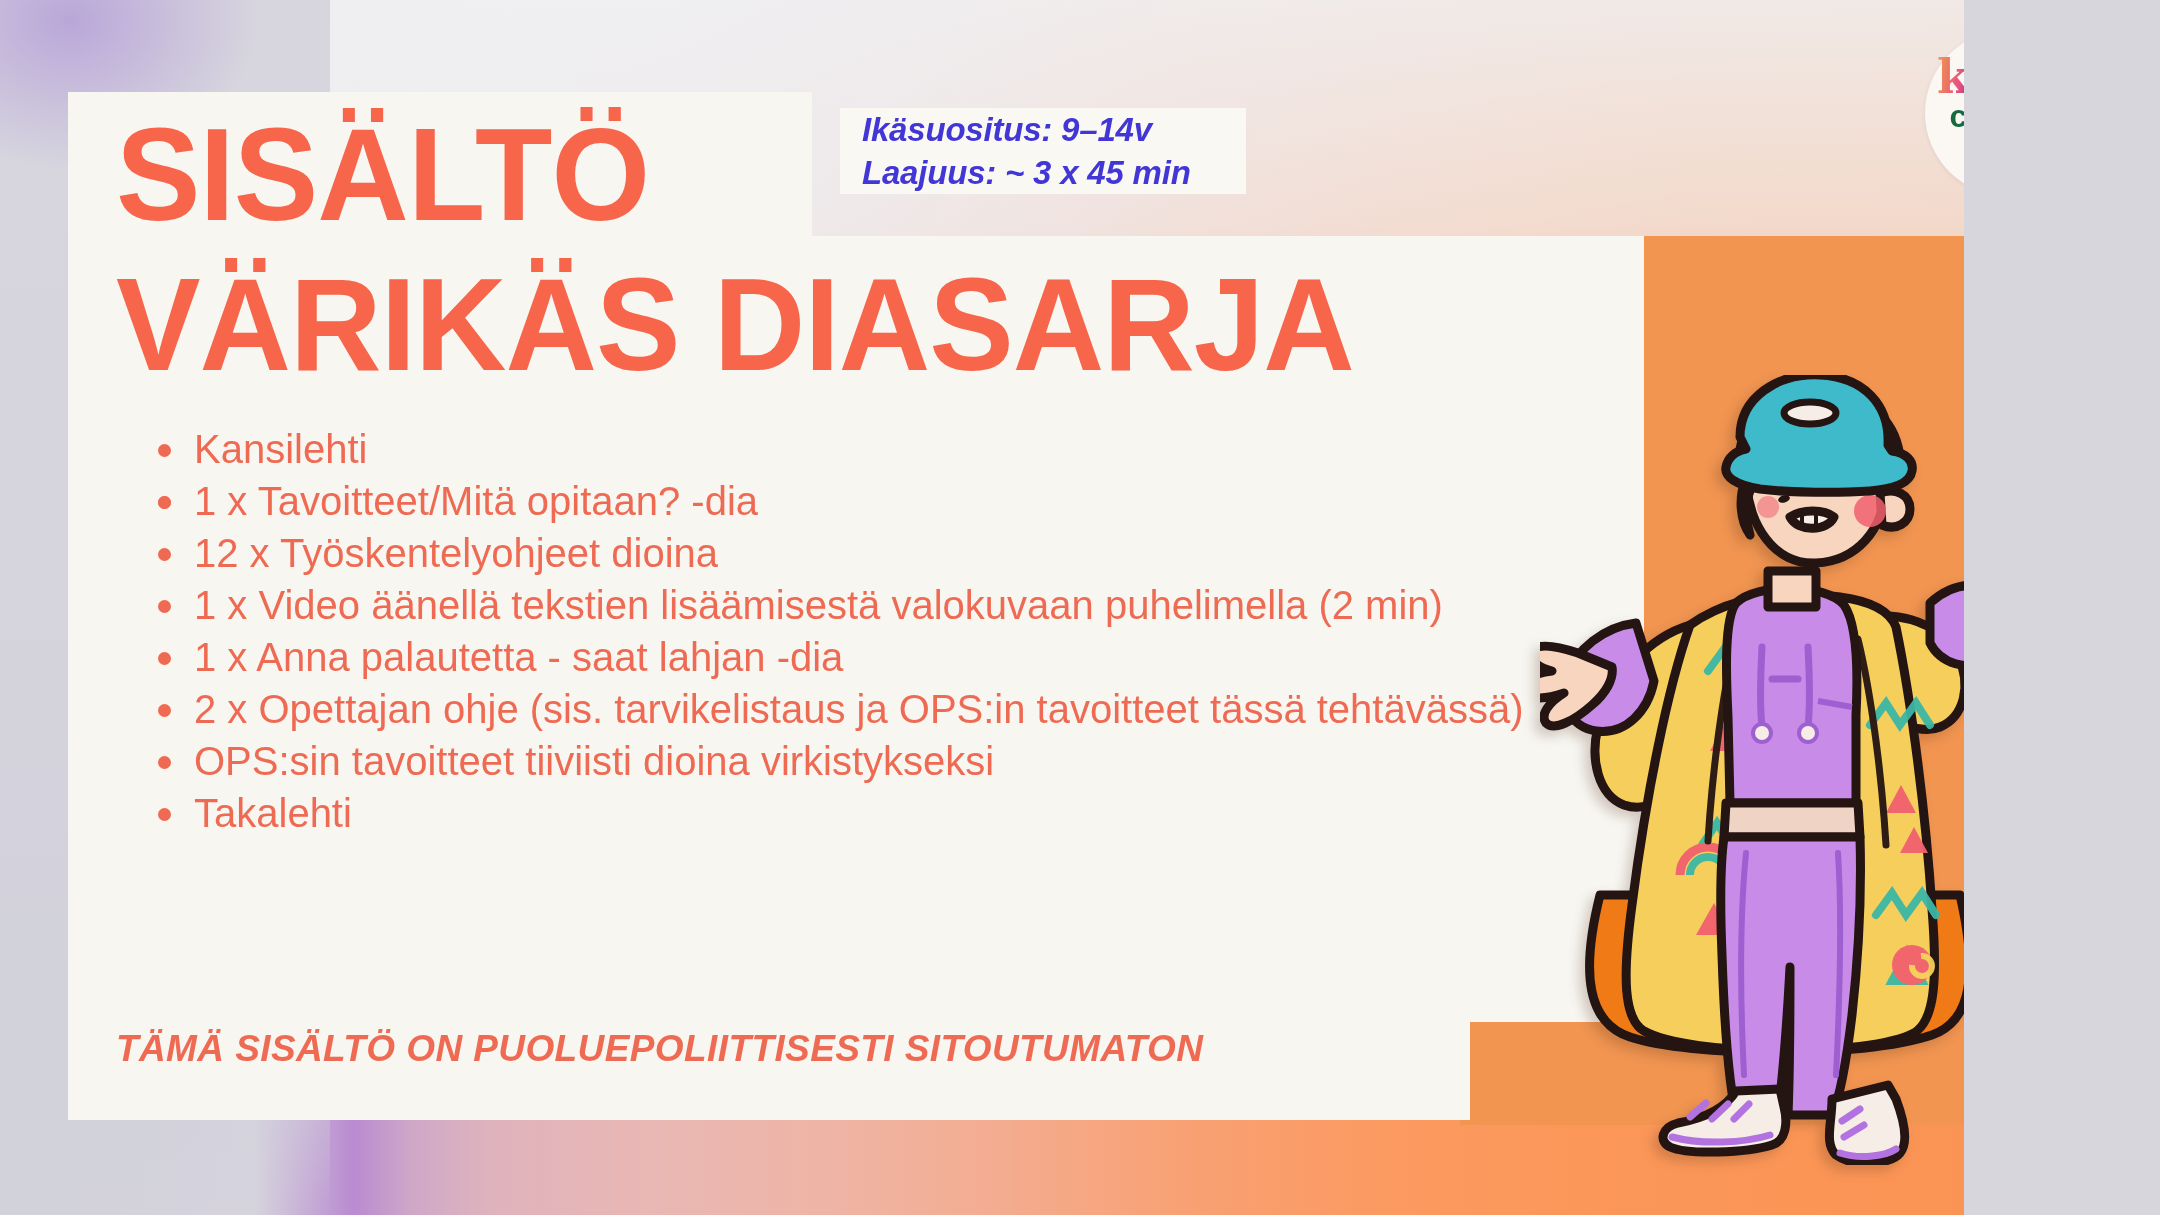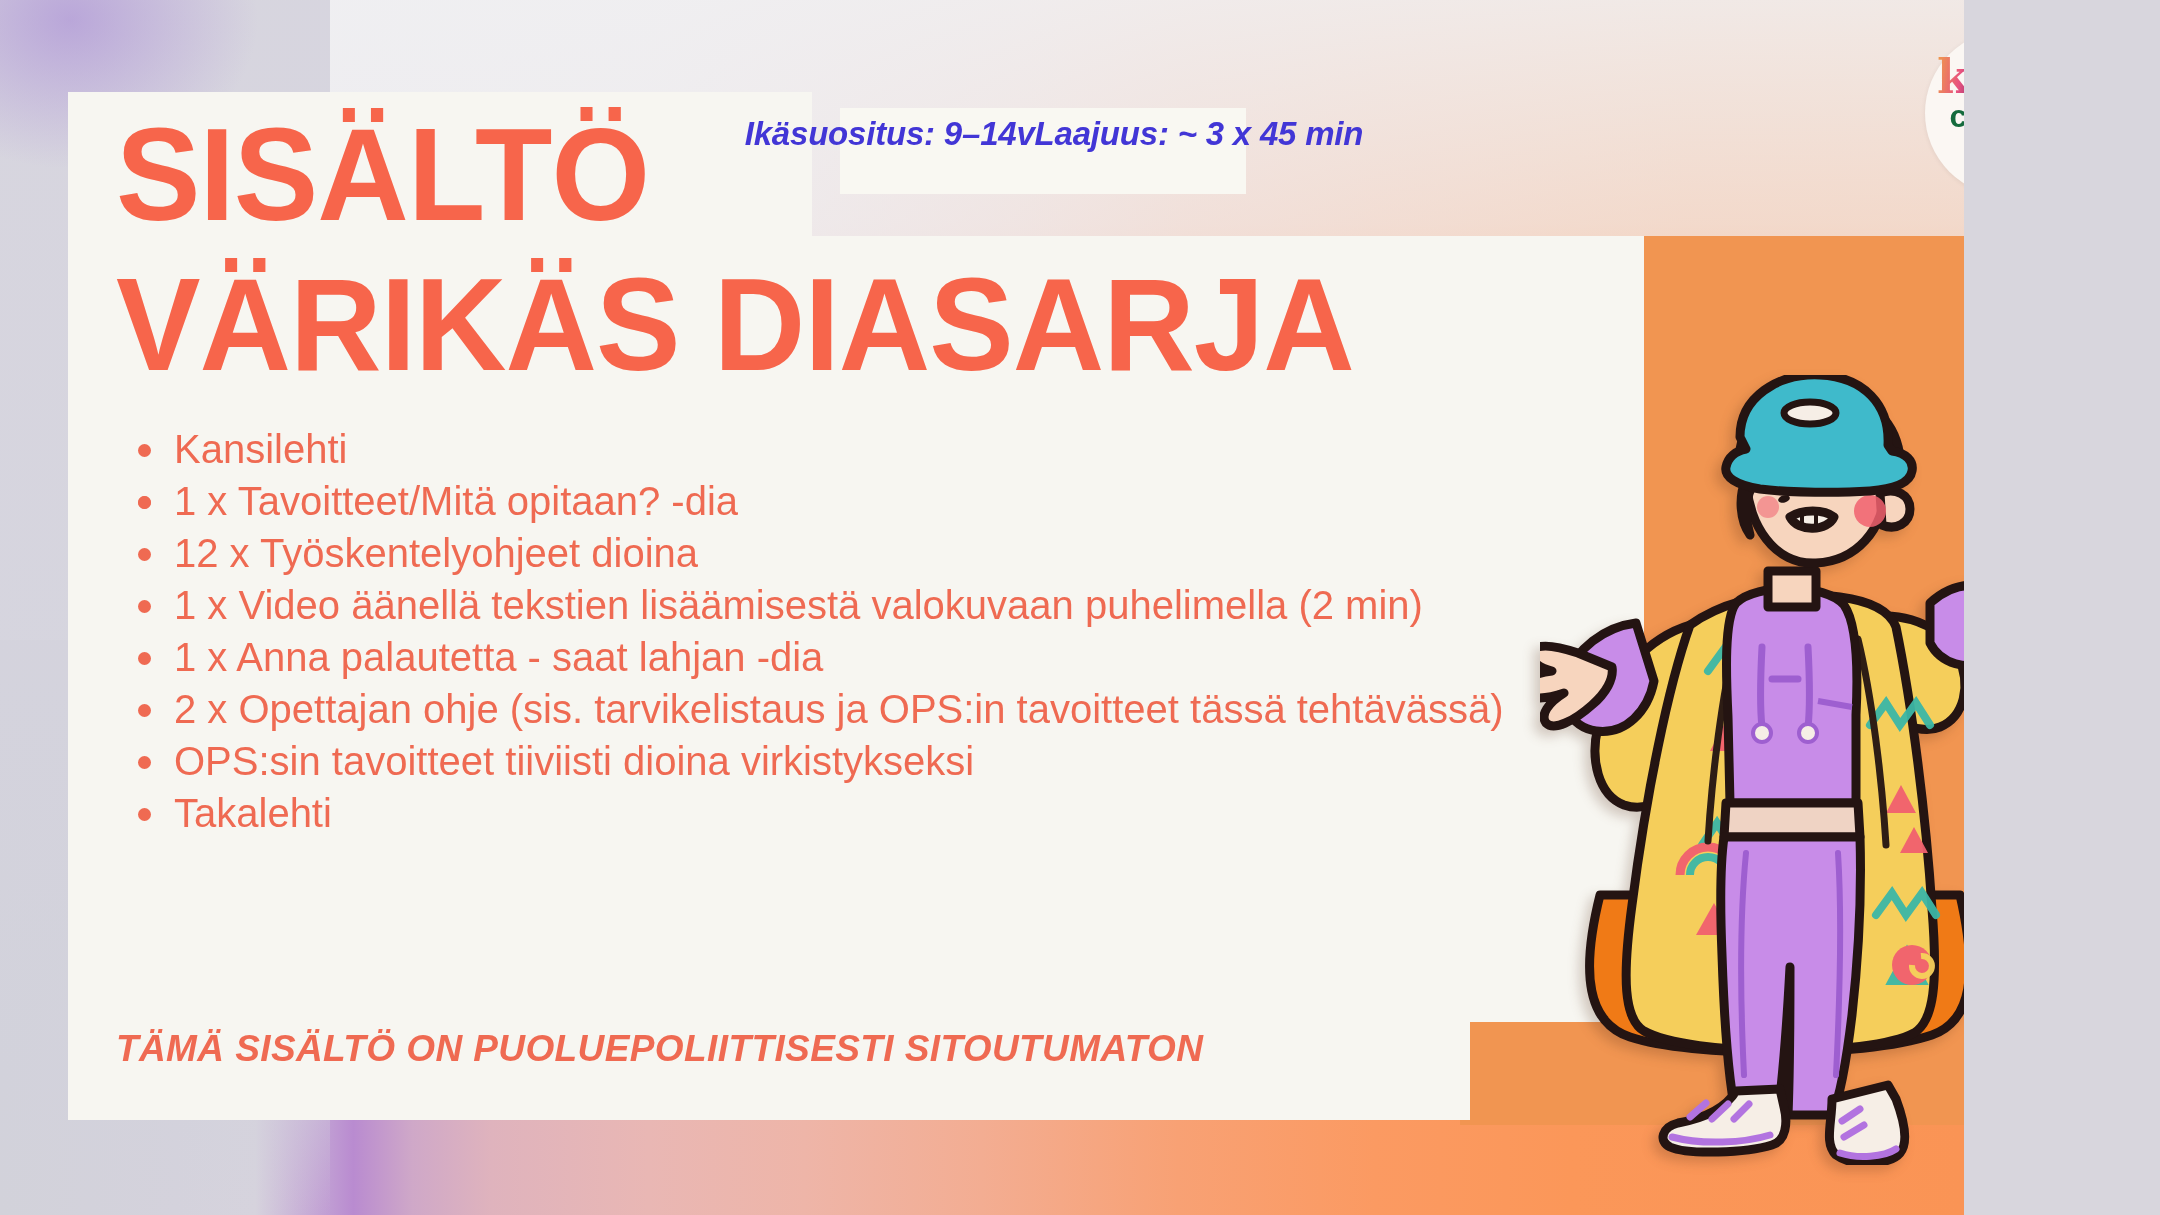--- a/index.html
+++ b/index.html
@@ -55,41 +55,41 @@
   
   .panel{position:absolute;background:#f7f6f1;}
   #panelTop   {left:68px; top:92px;  width:744px; height:150px;}
   #panelMain  {left:68px; top:236px; width:1576px;height:786px;}
   #panelFoot  {left:68px; top:1020px;width:1402px;height:100px;}
 
   
   #infobox{
     position:absolute;left:840px;top:108px;width:406px;height:86px;
     background:#f9f8f2;
-    display:flex;flex-direction:row;justify-content:center;
+    display:flex;flex-direction:column;justify-content:center;
     padding:4px 0 4px 22px;box-sizing:border-box;
   }
   #infobox .line{
     color:#4236d6;font-style:italic;font-weight:700;
     font-size:33px;line-height:43px;letter-spacing:-.2px;
     white-space:nowrap;
   }
 
   
   #headline{
     position:absolute;left:116px;top:100px;width:1500px;
     color:#f7654b;font-weight:700;
     font-size:132px;line-height:150px;letter-spacing:-1px;
     transform:scaleX(.96);transform-origin:left top;
   }
   #headline .l{display:block;white-space:nowrap;}
 
   
   #bullets{
-    position:absolute;left:128px;top:424px;width:1380px;
+    position:absolute;left:148px;top:424px;width:1380px;
     color:#ef6a52;font-size:40px;line-height:50px;
   }
   #bullets .li{
     position:relative;padding-left:46px;margin-bottom:2px;
   }
   #bullets .li .dot{
     position:absolute;left:10px;top:20px;width:13px;height:13px;
     border-radius:50%;background:#ef6a52;
   }
 

